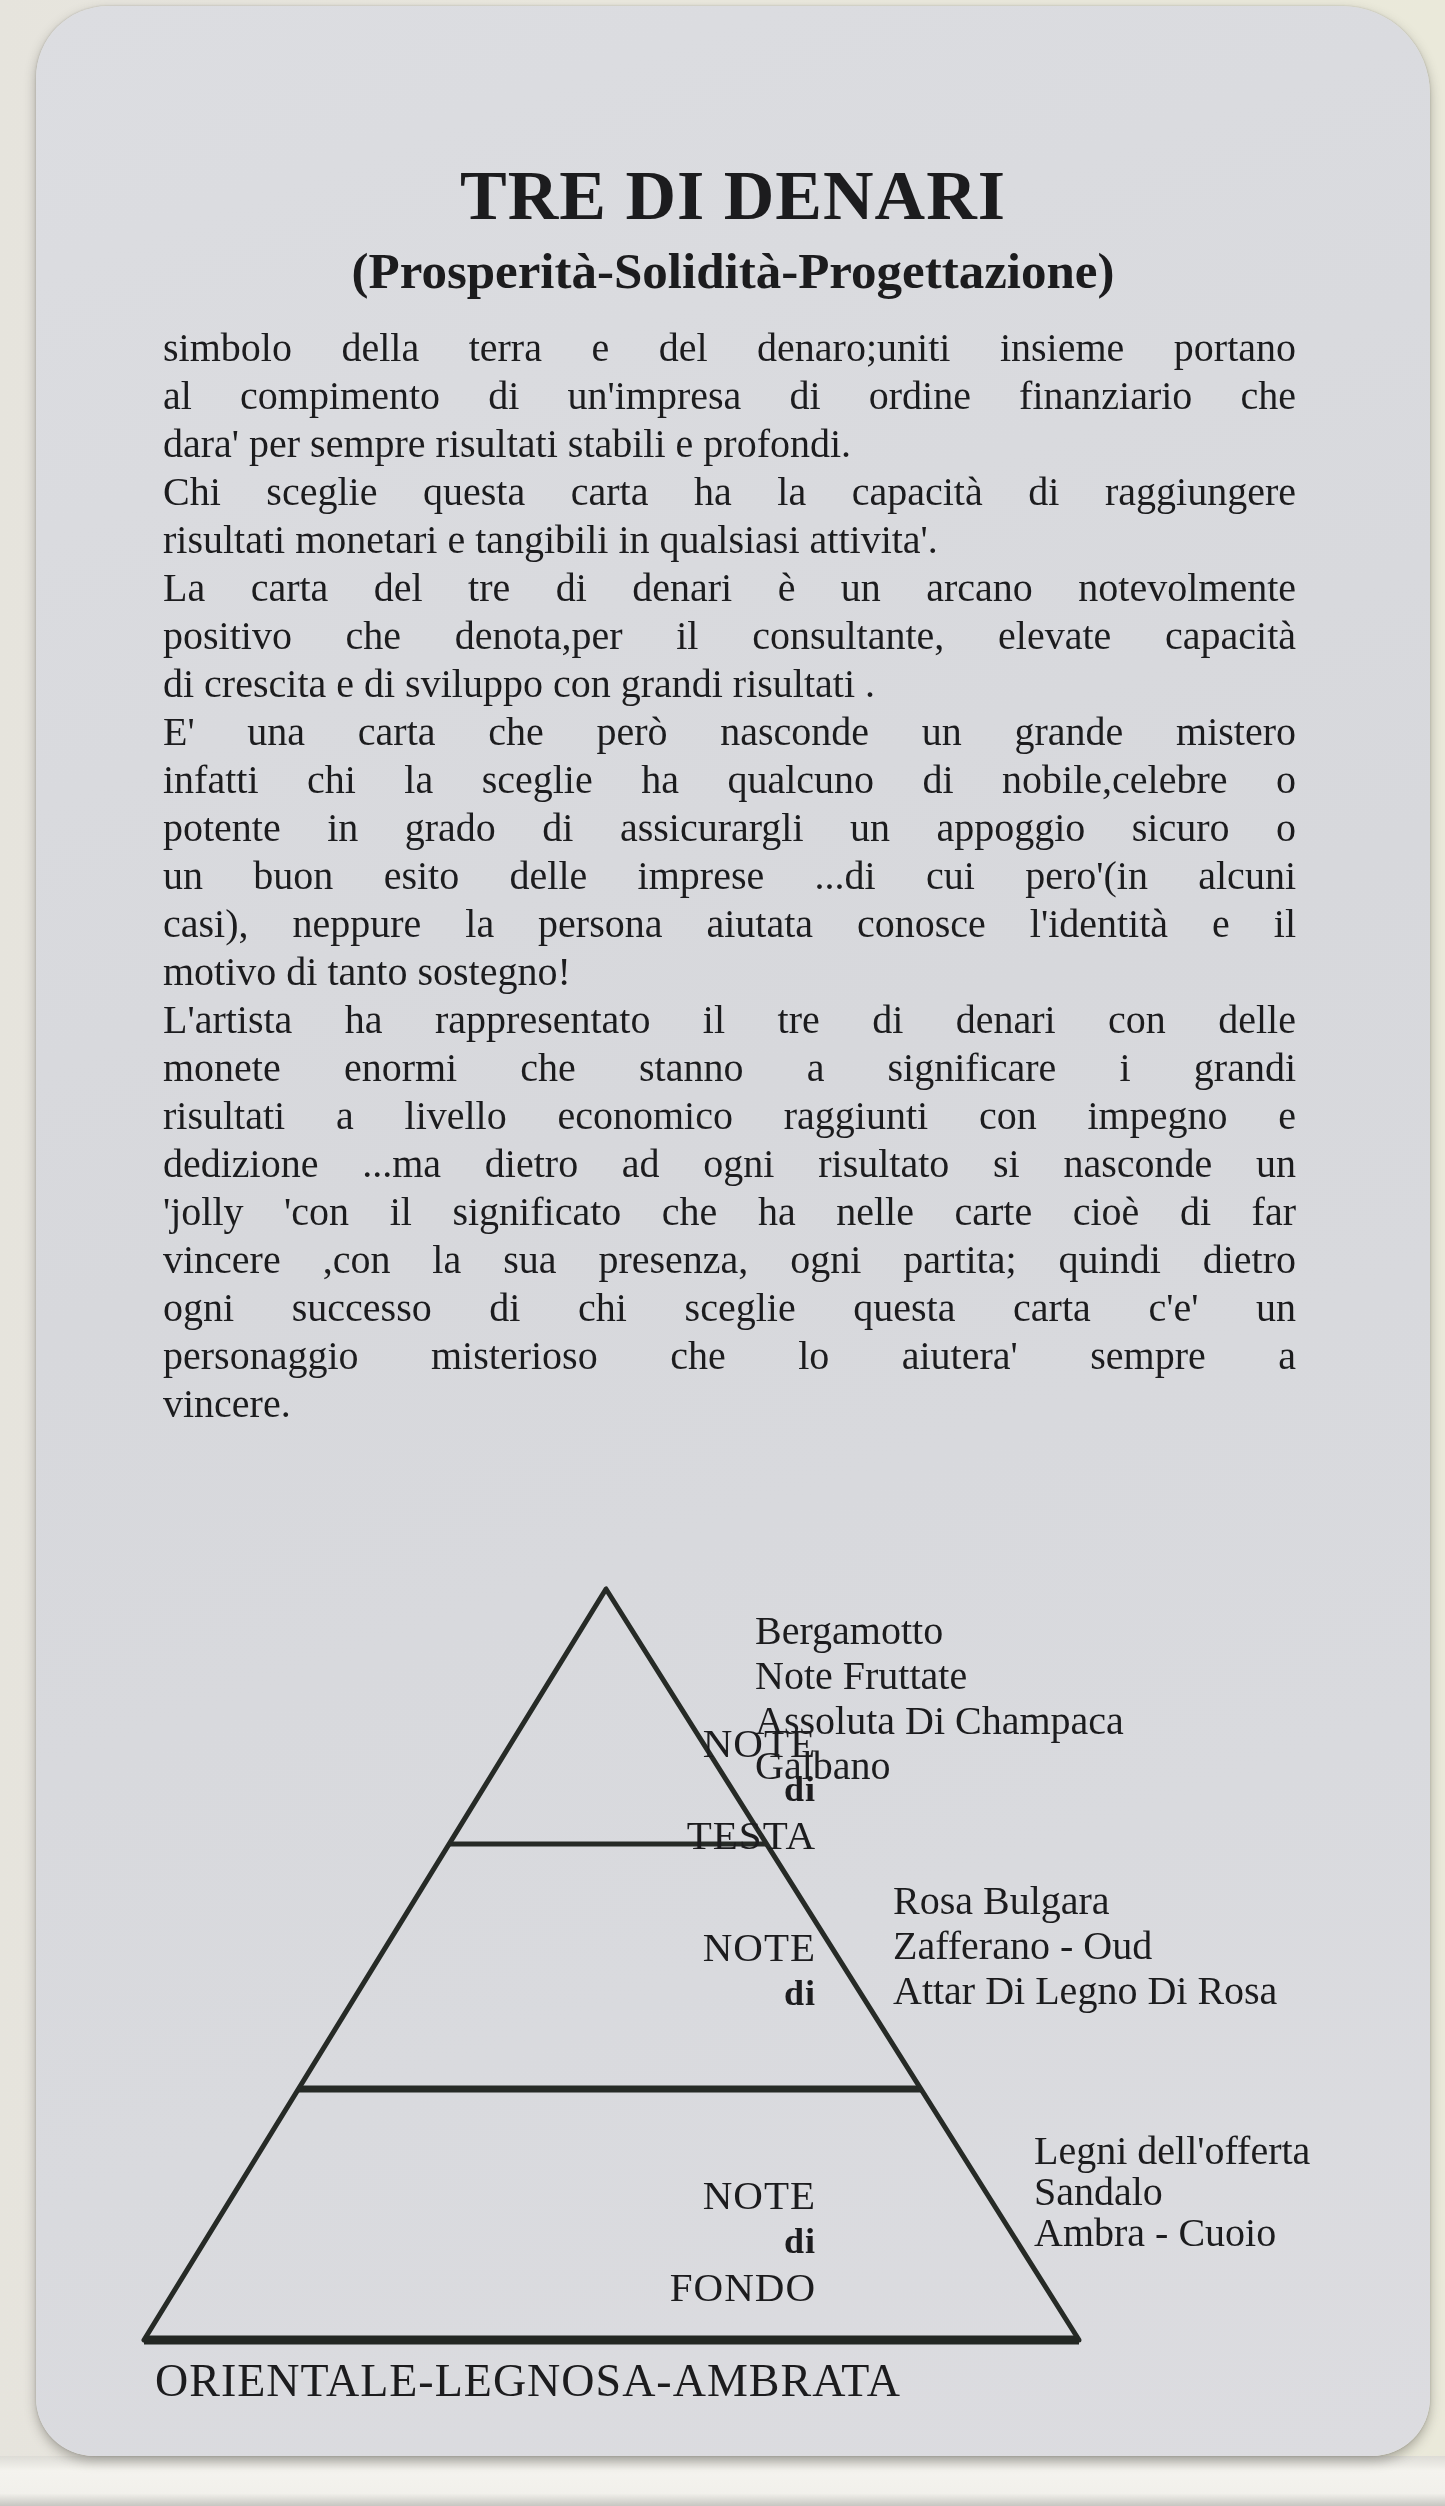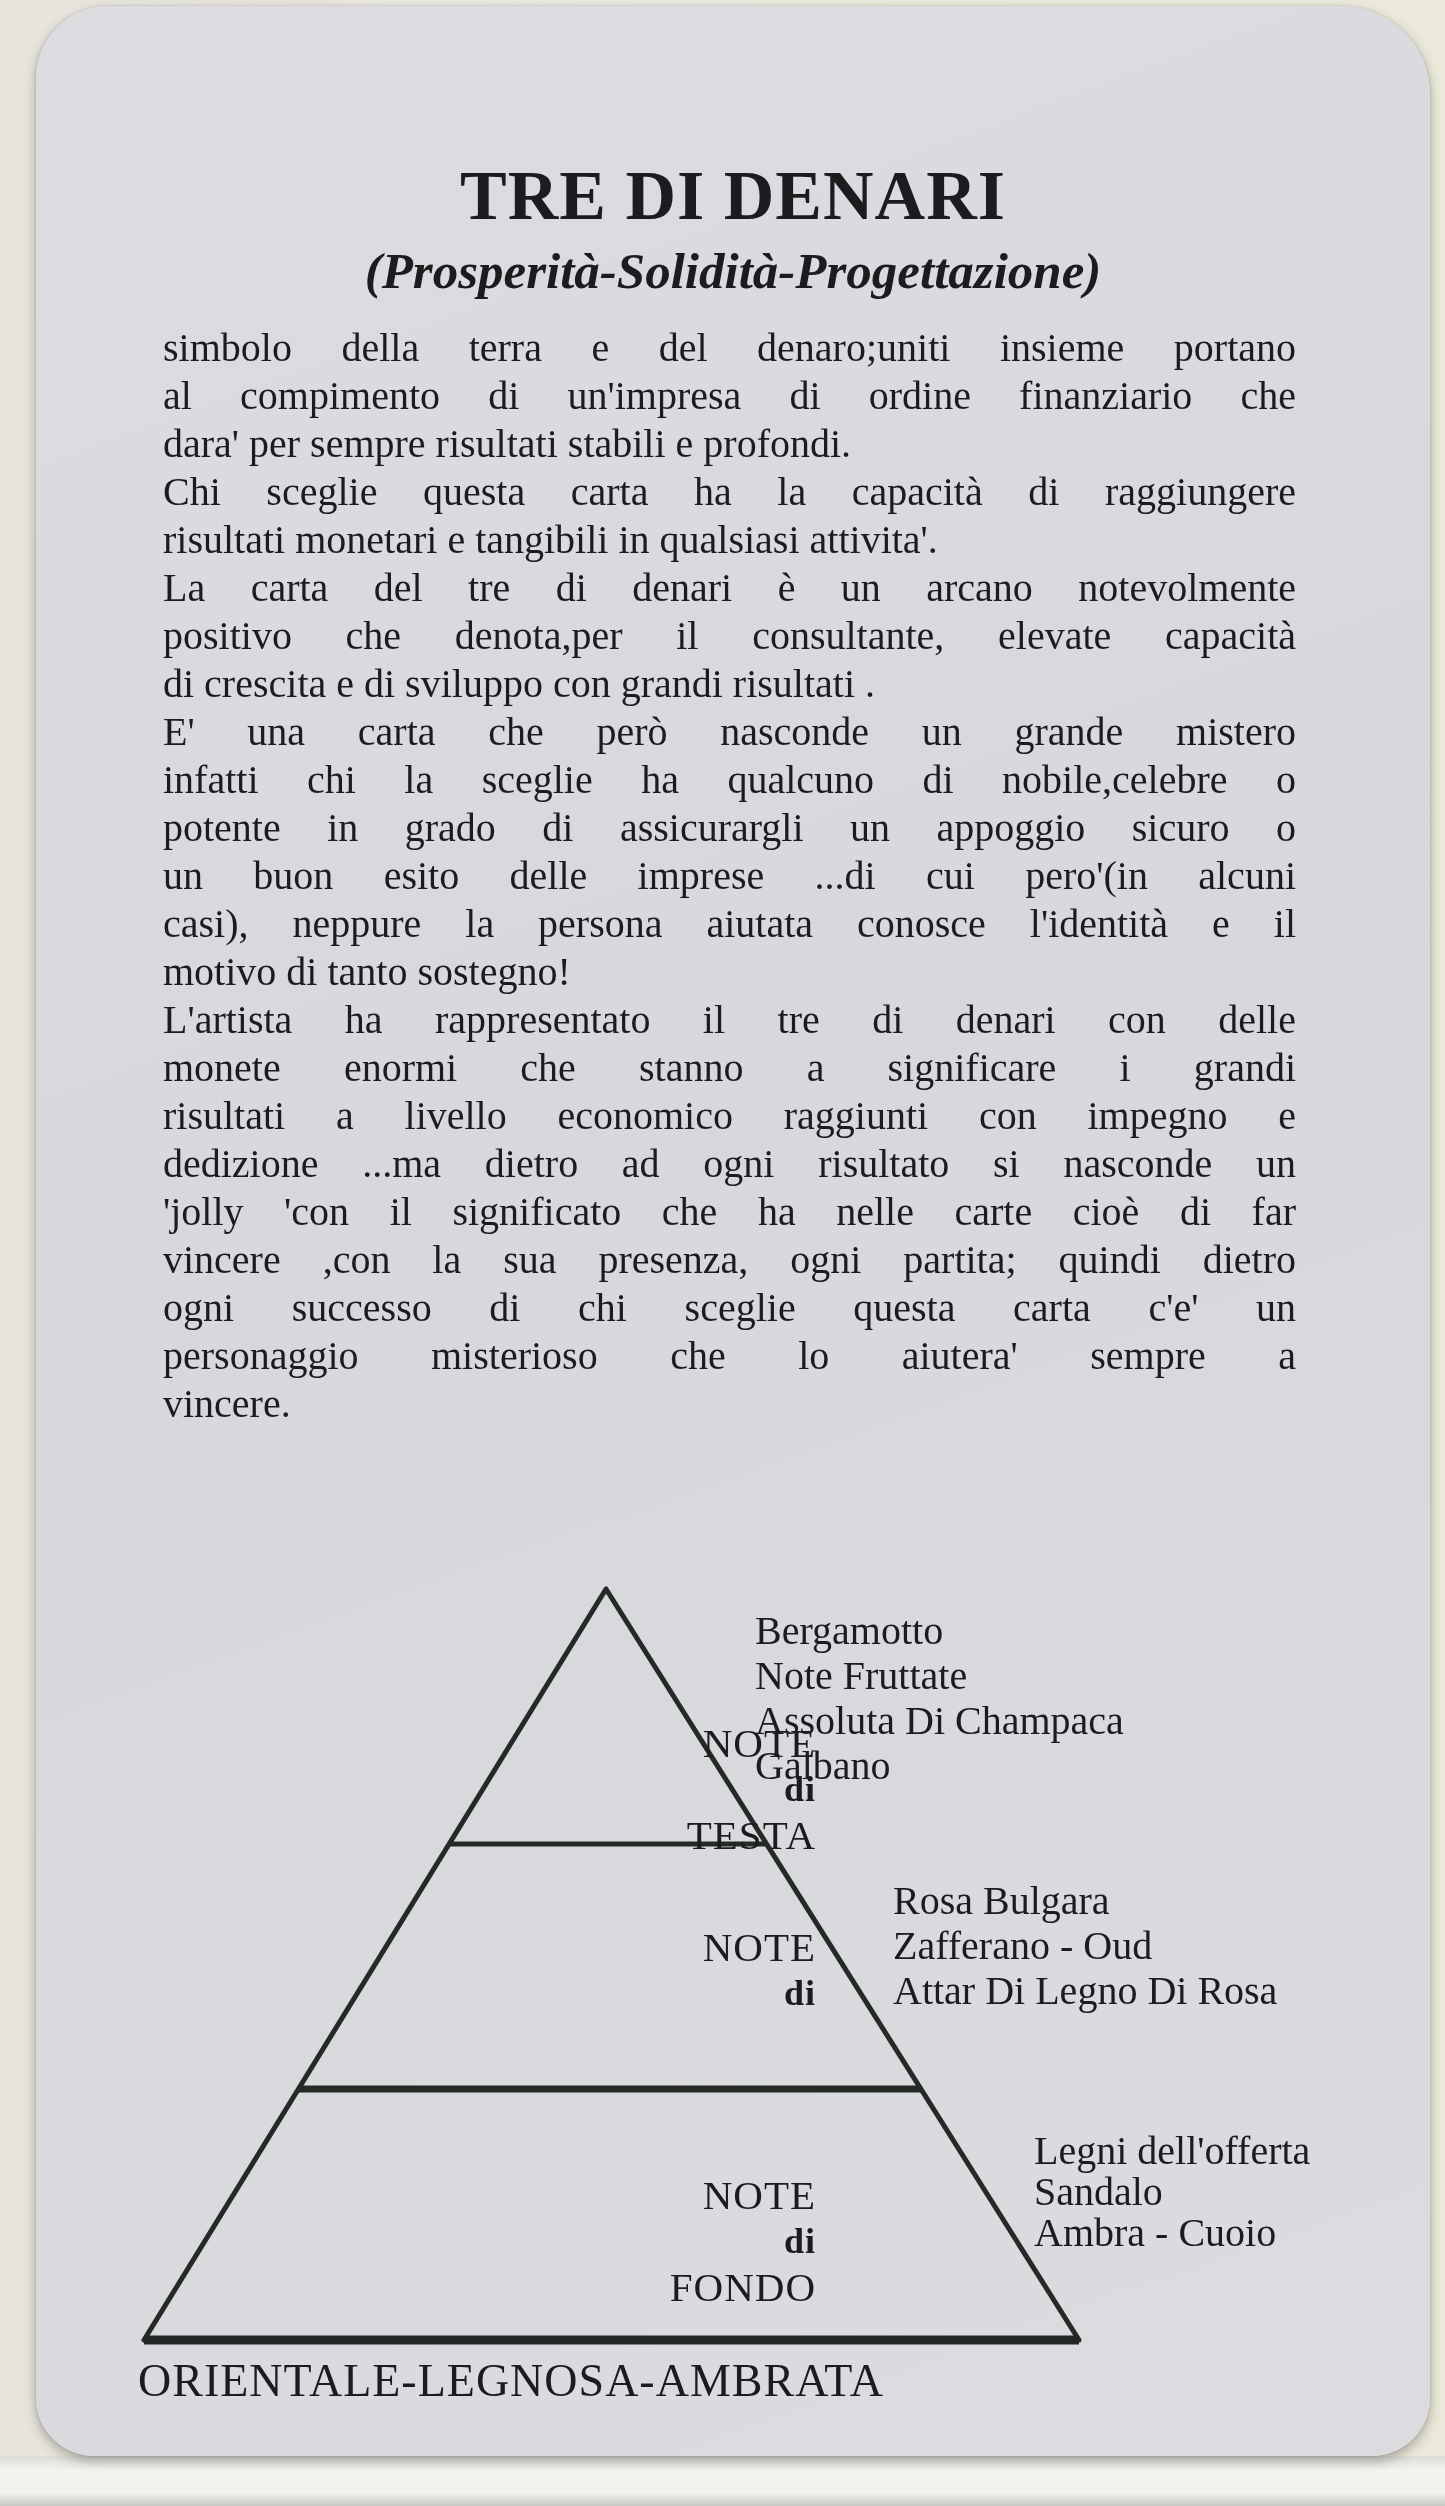--- a/index.html
+++ b/index.html
@@ -20,21 +20,21 @@
     background:linear-gradient(160deg,#dcdde1 0%,#d7d8dc 45%,#d9dade 75%,#dcdce0 100%);
     box-shadow:0 5px 12px rgba(70,68,60,.40), 0 0 2px rgba(90,88,80,.35);
     padding-left:8px;
   }
   .title{
     position:absolute;top:148px;left:0;width:100%;text-align:center;
     font-size:70px;line-height:84px;font-weight:bold;letter-spacing:1px;
   }
   .subtitle{
     position:absolute;top:234px;left:0;width:100%;text-align:center;
-    font-size:51px;line-height:62px;font-weight:bold;font-style:italic;letter-spacing:0px;
+    font-size:51px;line-height:62px;font-weight:bold;letter-spacing:0px;
   }
   .bodytext{
     position:absolute;left:127px;top:318px;width:1133px;
     font-size:40px;line-height:48px;
   }
   .ln{text-align:justify;text-align-last:justify;text-justify:inter-word;height:48px;white-space:normal;}
   .ln--end{text-align:left;text-align-last:left;}
   svg.pyr{position:absolute;left:0;top:0;width:1386px;height:2450px;pointer-events:none;}
   .pyr-label{
     position:absolute;width:420px;text-align:right;
@@ -43,21 +43,21 @@
   .pyr-label .small{font-size:36px;font-weight:bold;}
   .lbl-testa{left:360px;top:1682px;}
   .lbl-cuore{left:360px;top:1886px;}
   .lbl-fondo{left:360px;top:2134px;}
   .notes{position:absolute;font-size:40px;}
   .notes div{white-space:nowrap;}
   .notes-testa{left:719px;top:1602px;line-height:45px;}
   .notes-cuore{left:857px;top:1872px;line-height:45px;}
   .notes-fondo{left:998px;top:2124px;line-height:41px;}
   .family{
-    position:absolute;left:102px;top:2349px;
+    position:absolute;left:119px;top:2349px;
     font-size:46px;line-height:52px;letter-spacing:1px;font-weight:500;white-space:nowrap;
   }
 </style>
 </head>
 <body>
 
 <div class="stage">
 
   <div class="bottom-band"></div>
 

